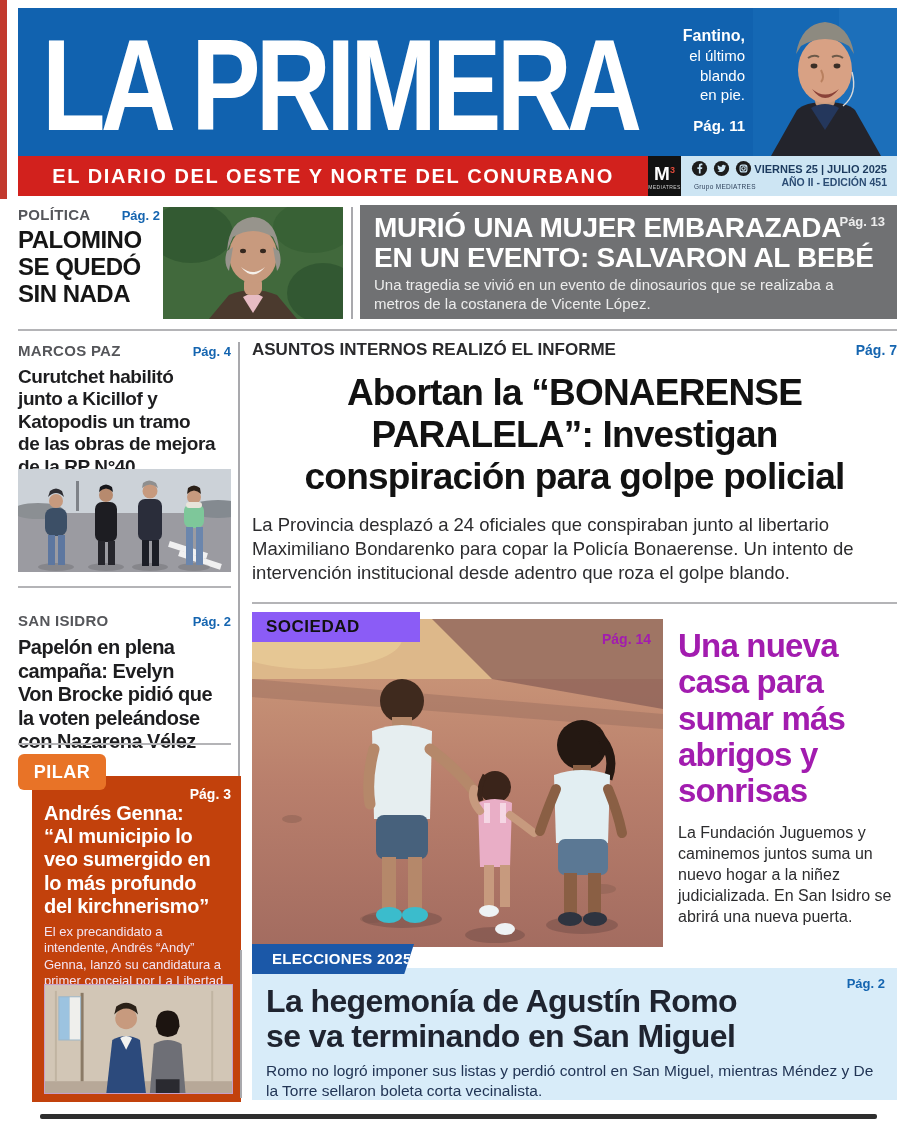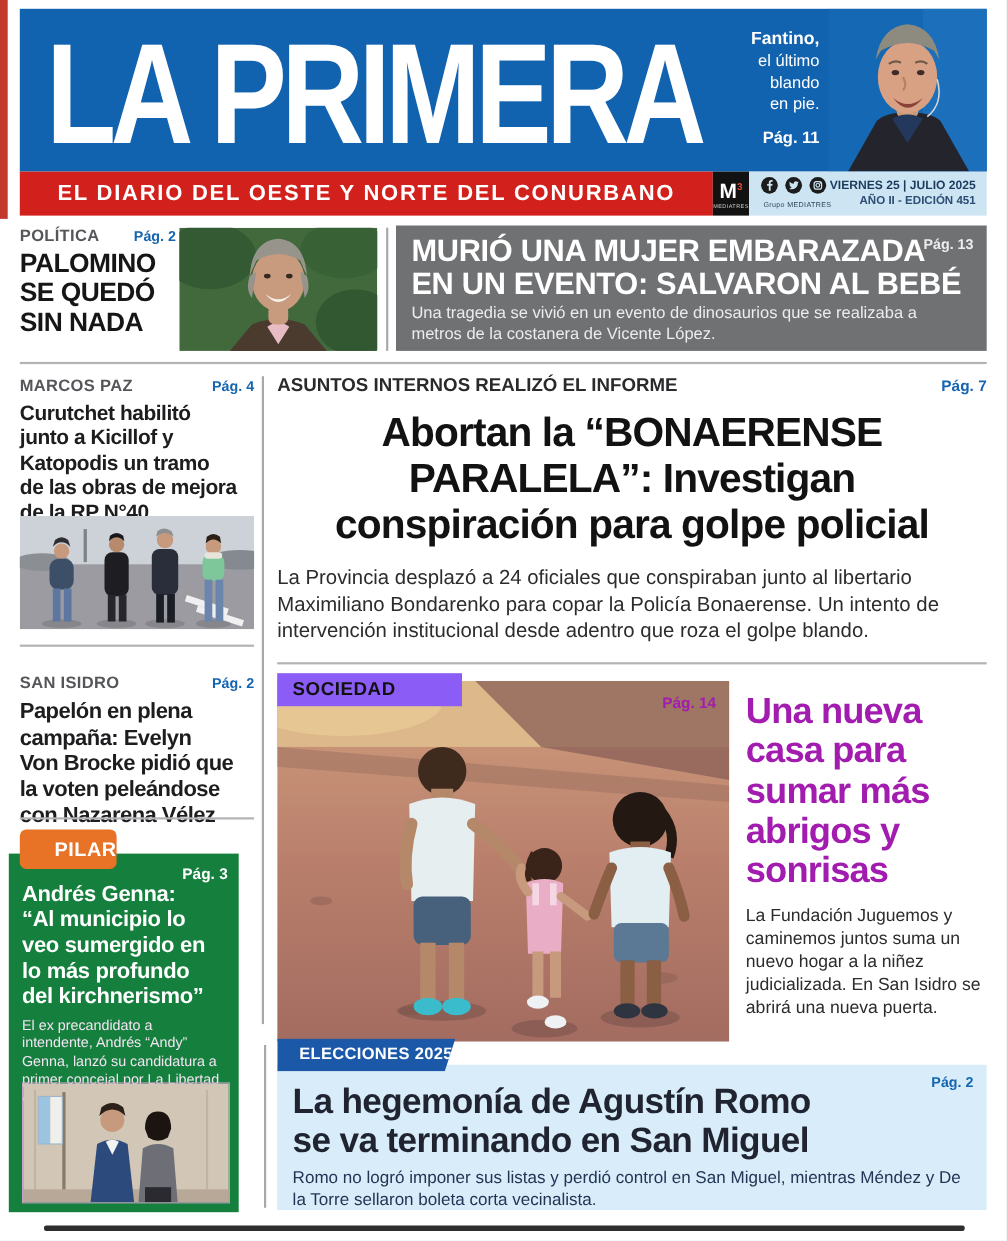--- a/index.html
+++ b/index.html
@@ -69,23 +69,23 @@
   .main-head { margin-top:12px; text-align:center; font-size:37px; line-height:1.14; font-weight:700; color:#121212; letter-spacing:-.8px; }
   .main-deck { margin-top:14px; font-size:18.5px; line-height:1.3; color:#2c2c2e; }
   #hdiv-right1 { left:252px; top:602px; width:645px; }
 
   
   .sanisidro { position:absolute; left:18px; top:612px; width:213px; }
   .si-head { margin-top:7px; font-size:20px; line-height:1.18; font-weight:700; color:#1d1d1f; letter-spacing:-.5px; }
   #hdiv-left2 { left:18px; top:743px; width:213px; }
   .pilar-tag {
     position:absolute; left:18px; top:754px; width:88px; height:36px; background:#e87327; border-radius:6px;
-    color:#fff; font-size:18px; font-weight:700; text-align:right; line-height:36px; letter-spacing:.5px; z-index:3;
-  }
-  .purple-box { position:absolute; left:8px; top:776px; width:209px; height:326px; background:#15803d; color:#fff; }
+    color:#fff; font-size:18px; font-weight:700; text-align:center; line-height:36px; letter-spacing:.5px; z-index:3;
+  }
+  .purple-box { position:absolute; left:32px; top:776px; width:209px; height:326px; background:#c2410c; color:#fff; }
   .purple-pag { position:absolute; top:10px; right:10px; font-size:14px; font-weight:700; color:#fff; }
   .purple-head { padding:26px 12px 0; font-size:20px; line-height:1.16; font-weight:700; letter-spacing:-.3px; }
   .purple-deck { padding:6px 12px 0; font-size:13px; line-height:1.26; color:#f3e4f3; }
   .pilar-photo { position:absolute; left:12px; bottom:8px; width:189px; height:110px; border:1px solid #c79fc9; }
 
   
   .sociedad-tag {
     position:absolute; left:252px; top:612px; width:168px; height:30px; background:#8b5cf6; z-index:2;
     color:#111; font-size:17px; font-weight:700; line-height:30px; padding-left:14px; letter-spacing:.5px;
   }

